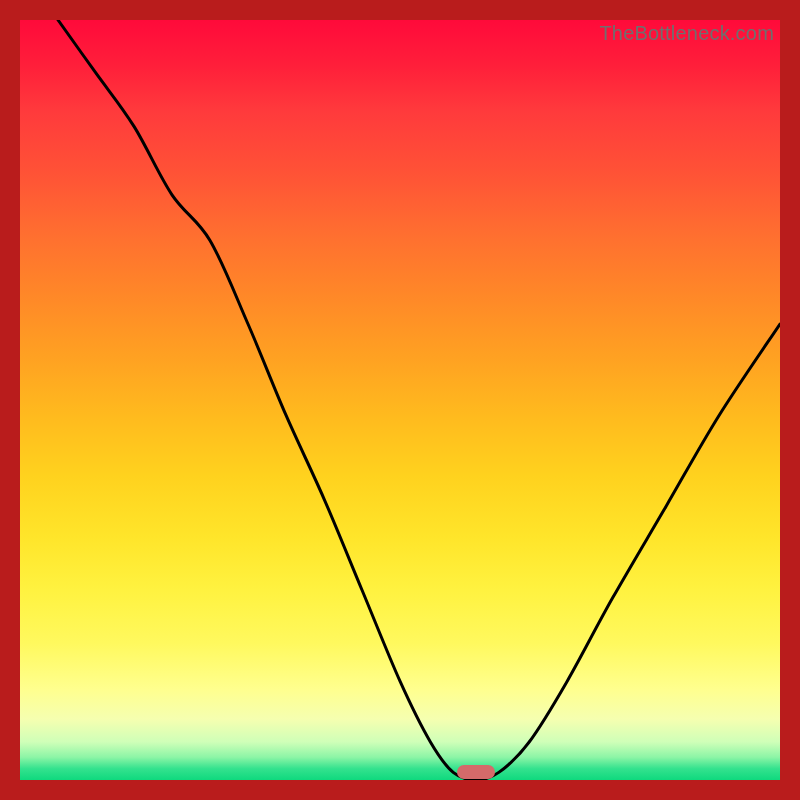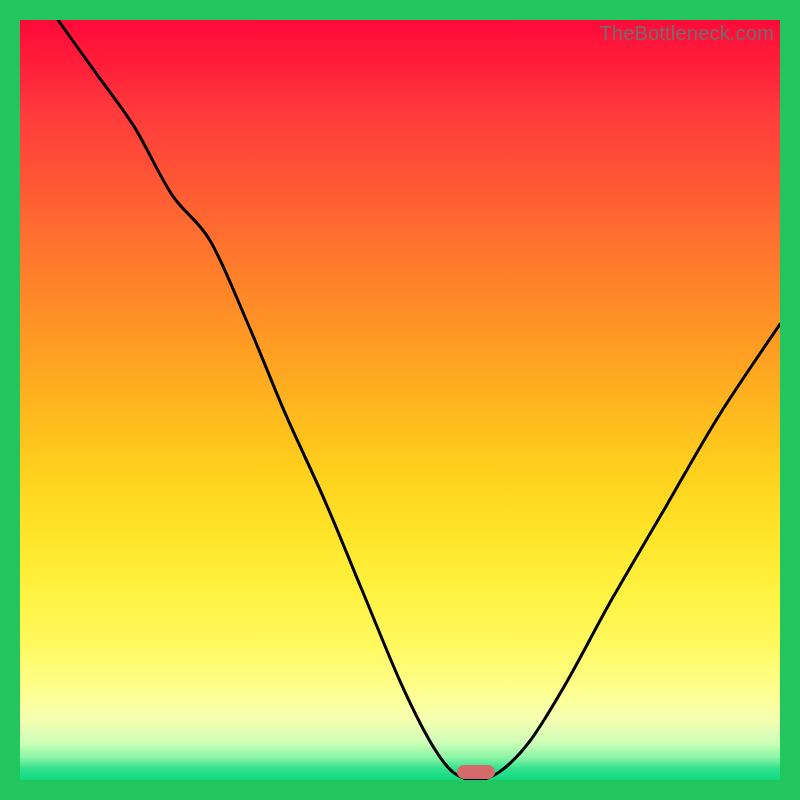--- a/index.html
+++ b/index.html
@@ -8,21 +8,21 @@
     width: 800px;
     height: 800px;
     background: #000;
     overflow: hidden;
     font-family: Arial, Helvetica, sans-serif;
   }
   .frame {
     position: relative;
     width: 800px;
     height: 800px;
-    background: #22c55e;
+    background: #b91c1c;
   }
   .plot-area {
     position: absolute;
     left: 20px;
     top: 20px;
     width: 760px;
     height: 760px;
     
     background: linear-gradient(
       to bottom,

